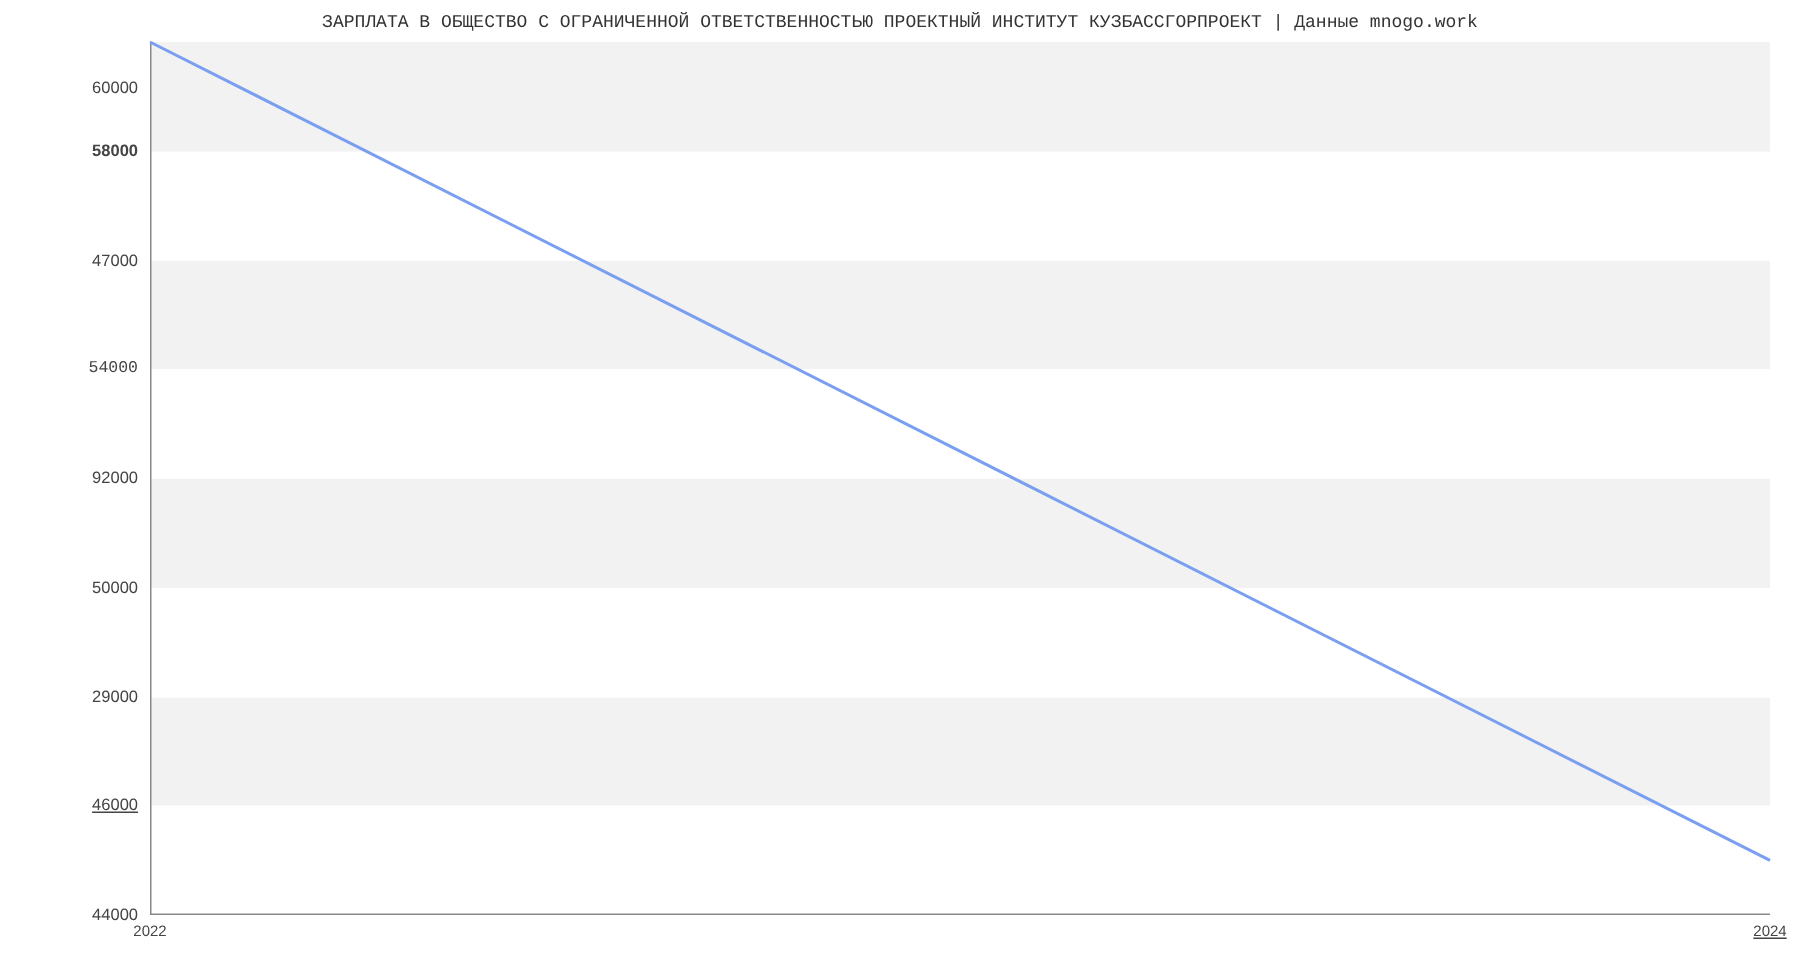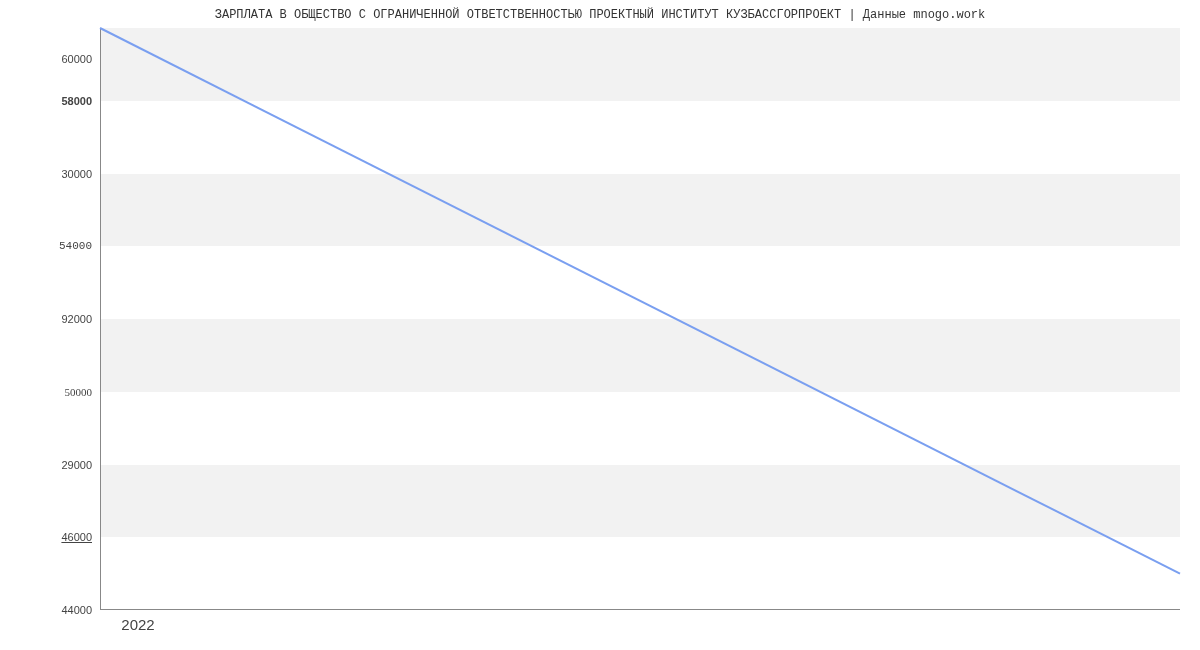--- a/index.html
+++ b/index.html
@@ -40,25 +40,24 @@
       position: absolute;
       right: calc(100% + 8px);
       font-size: 11px;
       color: #444;
       transform: translateY(-50%);
       white-space: nowrap;
     }
     .x-tick-label {
       position: absolute;
       top: calc(100% + 6px);
-      font-size: 15px;
+      font-size: 10px;
       color: #444;
       transform: translateX(-50%);
       white-space: nowrap;
-      margin-left: 38px;
     }
     .axis-line {
       position: absolute;
       background: #888;
     }
     .axis-left { left: 0; top: 0; bottom: 0; width: 1px; }
     .axis-bottom { left: 0; right: 0; bottom: 0; height: 1px; }
     svg.line-layer {
       position: absolute;
       inset: 0;
@@ -83,24 +82,24 @@
       <div class="band" style="top: 25%; height: 12.5%; background: rgb(242, 242, 242);"></div>
       <div class="band" style="top: 12.5%; height: 12.5%; background: rgb(255, 255, 255);"></div>
       <div class="band" style="top: 0%; height: 12.5%; background: rgb(242, 242, 242);"></div>
     </div>
   <div class="axis-line axis-left"></div>
   <div class="axis-line axis-bottom"></div>
   <div id="yticks">
       <div class="y-tick-label" style="top: 100%;">44000</div>
       <div class="y-tick-label" style="top: 87.5%; text-decoration: underline;">46000</div>
       <div class="y-tick-label" style="top: 75%;">29000</div>
-      <div class="y-tick-label" style="top: 62.5%; font-family: Liberation Serif, serif;">50000</div>
+      <div class="y-tick-label" style="top: 62.5%;">50000</div>
       <div class="y-tick-label" style="top: 50%;">92000</div>
       <div class="y-tick-label" style="top: 37.5%; font-family: Liberation Mono, monospace;">54000</div>
-      <div class="y-tick-label" style="top: 25%;">30000</div>
+      <div class="y-tick-label" style="top: 25%;">47000</div>
       <div class="y-tick-label" style="top: 12.5%; font-weight: bold;">58000</div>
       <div class="y-tick-label" style="top: 0%; margin-top: 31px;">60000</div>
     </div>
   <div id="xticks">
       <div class="x-tick-label" style="left: 0%;">2022</div>
       <div class="x-tick-label" style="left: 100%; text-decoration: underline;">2024</div>
     </div>
   <svg class="line-layer" preserveAspectRatio="none" viewBox="0 0 1000 1000">
     <polyline id="series-line" fill="none" stroke-width="2" vector-effect="non-scaling-stroke" points="0.00,0.00 1000.00,937.50" stroke="#7a9ff0"></polyline>
   </svg>

